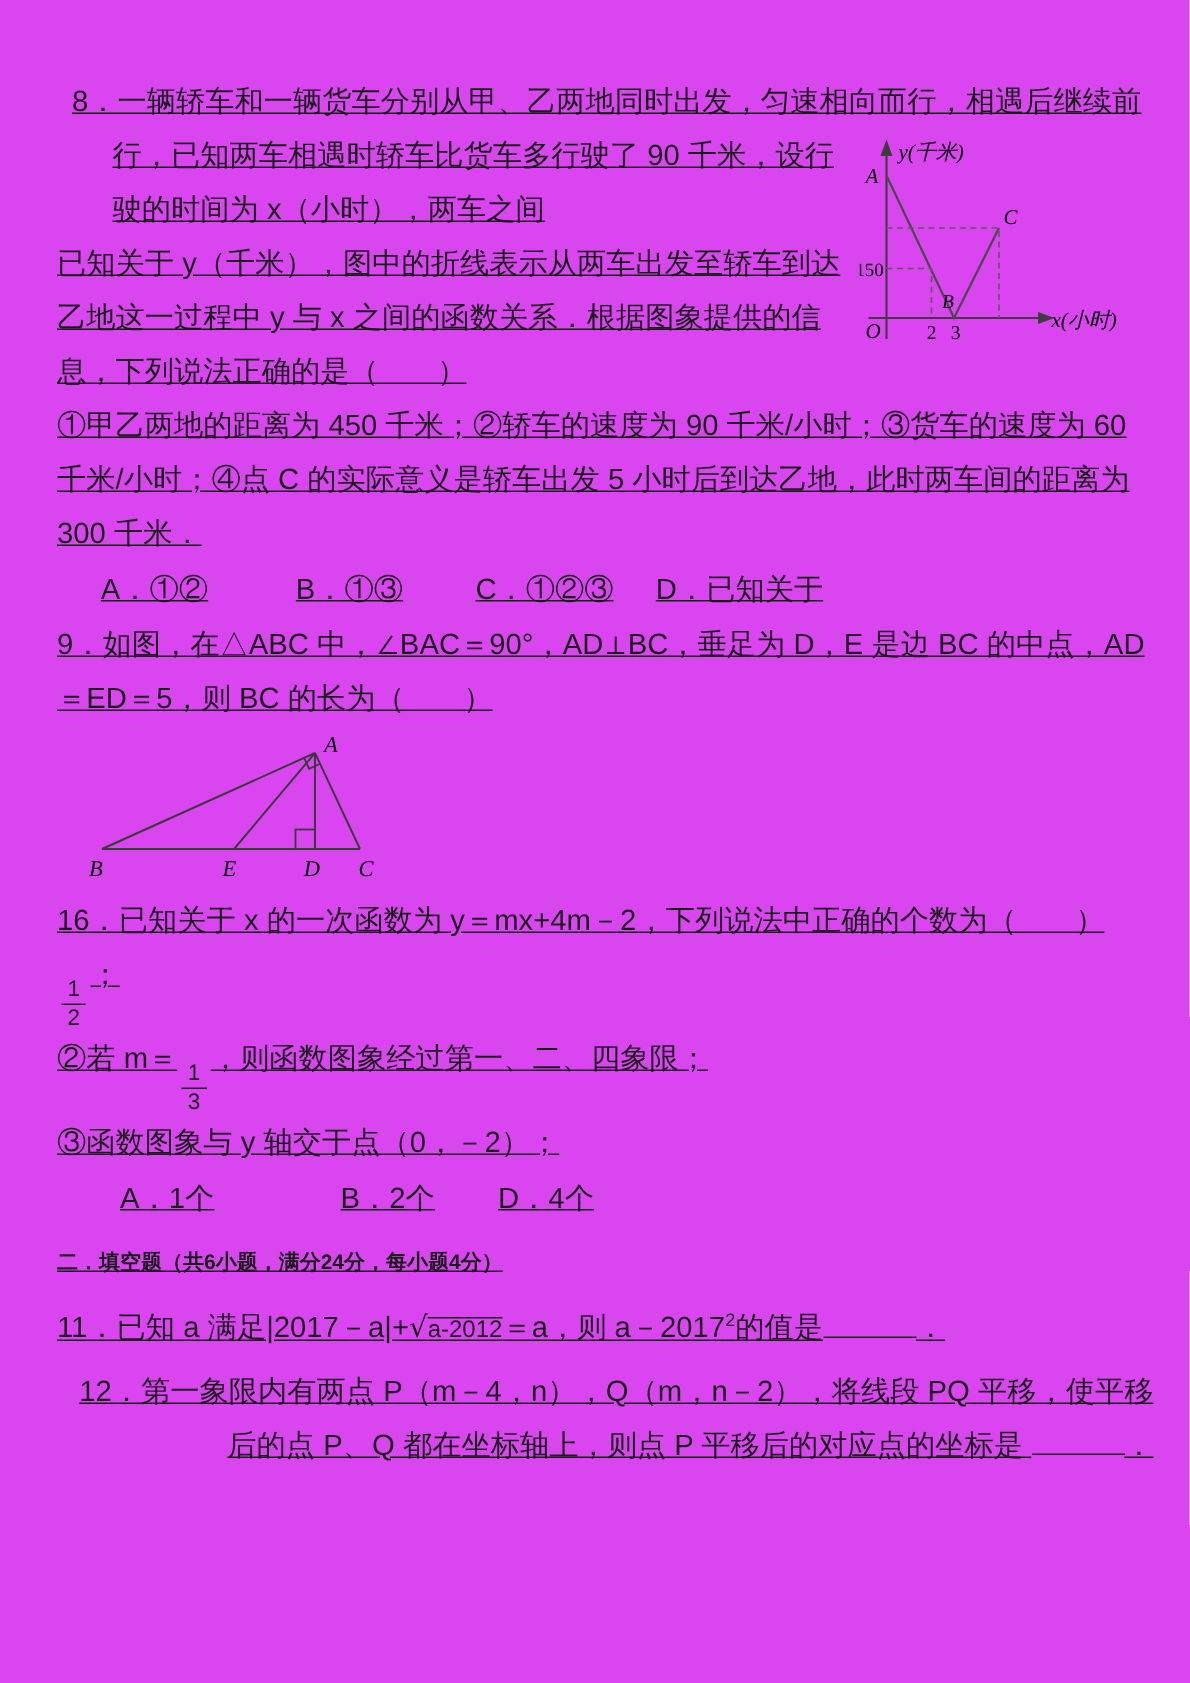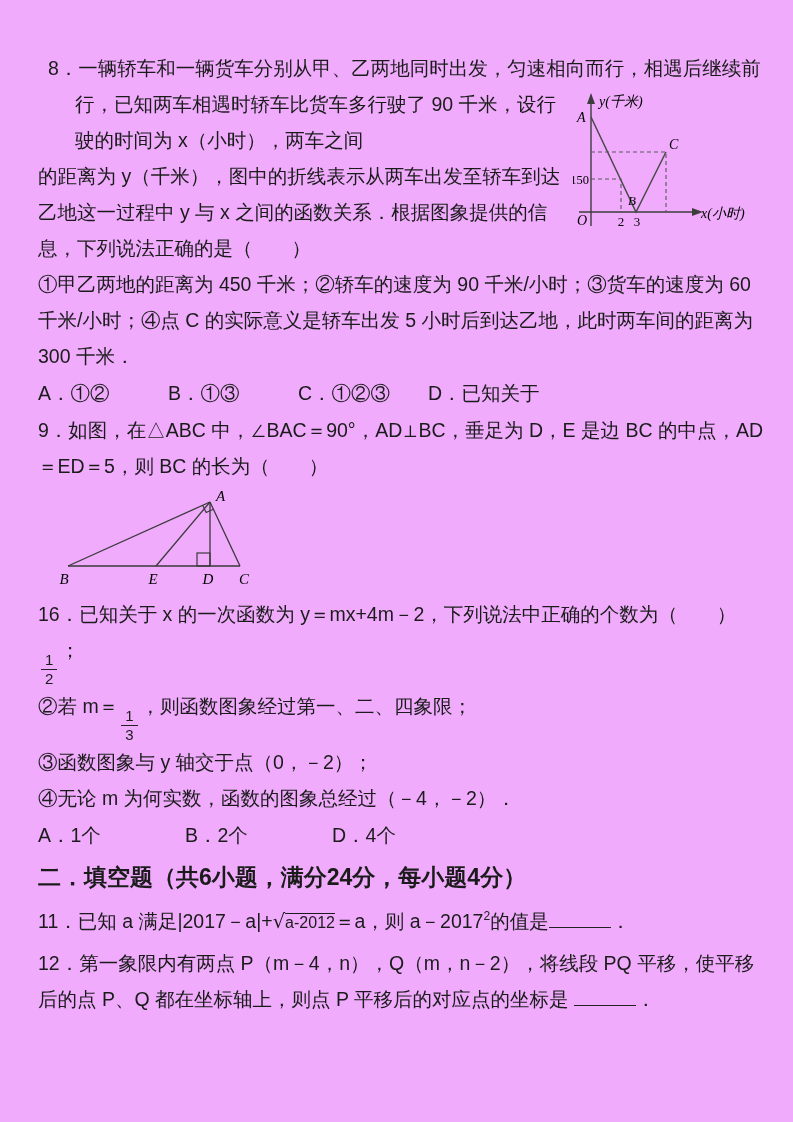--- a/index.html
+++ b/index.html
@@ -1,48 +1,49 @@
 <!DOCTYPE html>
 <html><head>
 <meta charset="utf-8">
 <style>
   html,body{margin:0;padding:0;background:#e8e8e8;}
   .page{
     width:793px;height:1122px;box-sizing:border-box;margin:0 auto;
-    background:#f0abfc;color:#1b1b1b;
+    background:#d946ef;color:#1b1b1b;
     padding:50px 24px 0 38px;
     font-family:"Liberation Sans", sans-serif;
     font-size:19.5px;
     overflow:hidden;
+    text-decoration:underline;
   }
   p{margin:0;}
   .line{line-height:36px;}
   .indent1{padding-left:10px;}
   .hang{margin-left:37px;}
   .flow{overflow:visible;}
   .clear{clear:both;}
   figure{margin:0;}
   .graph-float{
     float:right;width:196px;height:148px;margin:2px 0 4px 8px;
   }
   .tri-figure{width:262px;height:102px;margin:6px 0 4px 2px;}
-  .opts{display:flex;line-height:38px;}
+  .opts{display:flex;line-height:38px;text-align:center;}
   .opt{width:147px;}
   .opt:last-child{width:auto;}
   .opts-q8 .opt{width:130px;}
   .radsym{font-family:"DejaVu Sans", sans-serif;}
   .radicand{text-decoration:overline;}
   .radicand.small{font-size:16px;}
   .frac{
     display:inline-flex;flex-direction:column;vertical-align:-8px;
     text-align:center;font-size:15px;line-height:1.2;margin:0 3px;
   }
   .frac .num{padding:0 4px;}
   .frac .den{border-top:1.4px solid #222;padding:0 4px;}
-  .sec-title{font-weight:bold;font-size:23px;line-height:42px;}
+  .sec-title{font-weight:bold;font-size:14px;line-height:42px;}
   .blank{
     display:inline-block;width:62px;height:1em;
     border-bottom:1.6px solid #222;vertical-align:baseline;
   }
   sup{font-size:12px;}
   svg text{font-family:"Liberation Serif", serif;}
   svg .it{font-style:italic;}
 </style>
 </head>
 <body>
@@ -71,21 +72,21 @@
           <text x="4" y="34" font-size="14" class="it">A</text>
           <text x="55" y="117" font-size="13" class="it">B</text>
           <text x="96" y="61" font-size="14" class="it">C</text>
           <text x="16" y="96" font-size="12.5" text-anchor="end">150</text>
           <text x="9" y="137" font-size="14" class="it" text-anchor="middle">O</text>
           <text x="48" y="138" font-size="13" text-anchor="middle">2</text>
           <text x="64" y="138" font-size="13" text-anchor="middle">3</text>
         </svg>
       </figure>
       <p class="line hang">行，已知两车相遇时轿车比货车多行驶了 90 千米，设行驶的时间为 x（小时），两车之间</p>
-      <p class="line">的距离为 y（千米），图中的折线表示从两车出发至轿车到达乙地这一过程中 y 与 x 之间的函数关系．根据图象提供的信息，下列说法正确的是（　　）</p>
+      <p class="line">已知关于 y（千米），图中的折线表示从两车出发至轿车到达乙地这一过程中 y 与 x 之间的函数关系．根据图象提供的信息，下列说法正确的是（　　）</p>
     </div>
 
     <p class="line clear">①甲乙两地的距离为 450 千米；②轿车的速度为 90 千米/小时；③货车的速度为 60 千米/小时；④点 C 的实际意义是轿车出发 5 小时后到达乙地，此时两车间的距离为 300 千米．</p>
 
     <div class="opts opts-q8">
       <span class="opt">A．①②</span>
       <span class="opt">B．①③</span>
       <span class="opt">C．①②③</span>
       <span class="opt">D．已知关于</span>
     </div>
@@ -124,32 +125,31 @@
     </p>
 
     <p class="line">
       <span>②若 m＝</span><span class="frac">
           <span class="num">1</span>
           <span class="den">3</span>
         </span><span>，则函数图象经过第一、二、四象限；</span>
     </p>
 
     <p class="line">③函数图象与 y 轴交于点（0，－2）；</p>
-    <p class="line">④无论 m 为何实数，函数的图象总经过（－4，－2）．</p>
 
     <div class="opts">
       <span class="opt">A．1个</span>
       <span class="opt">B．2个</span>
       <span class="opt">D．4个</span>
     </div>
   </section>
 
   <h2 class="sec-title" style="margin:2px 0 0 0;">二．填空题（共6小题，满分24分，每小题4分）</h2>
 
   <p class="line">
     <span>11．已知 a 满足|2017－a|+</span><span class="radsym">√</span><span class="radicand small">a-2012</span><span>＝a，则 a－2017</span><sup>2</sup><span>的值是</span><span class="blank"></span><span>．</span>
   </p>
 
-  <p class="line" style="margin-top:4px;">
+  <p class="line" style="margin-top:4px;text-align:right;">
     <span>12．第一象限内有两点 P（m－4，n），Q（m，n－2），将线段 PQ 平移，使平移后的点 P、Q 都在坐标轴上，则点 P 平移后的对应点的坐标是 </span><span class="blank"></span><span>．</span>
   </p>
 
 </div>
 
 </body></html>

